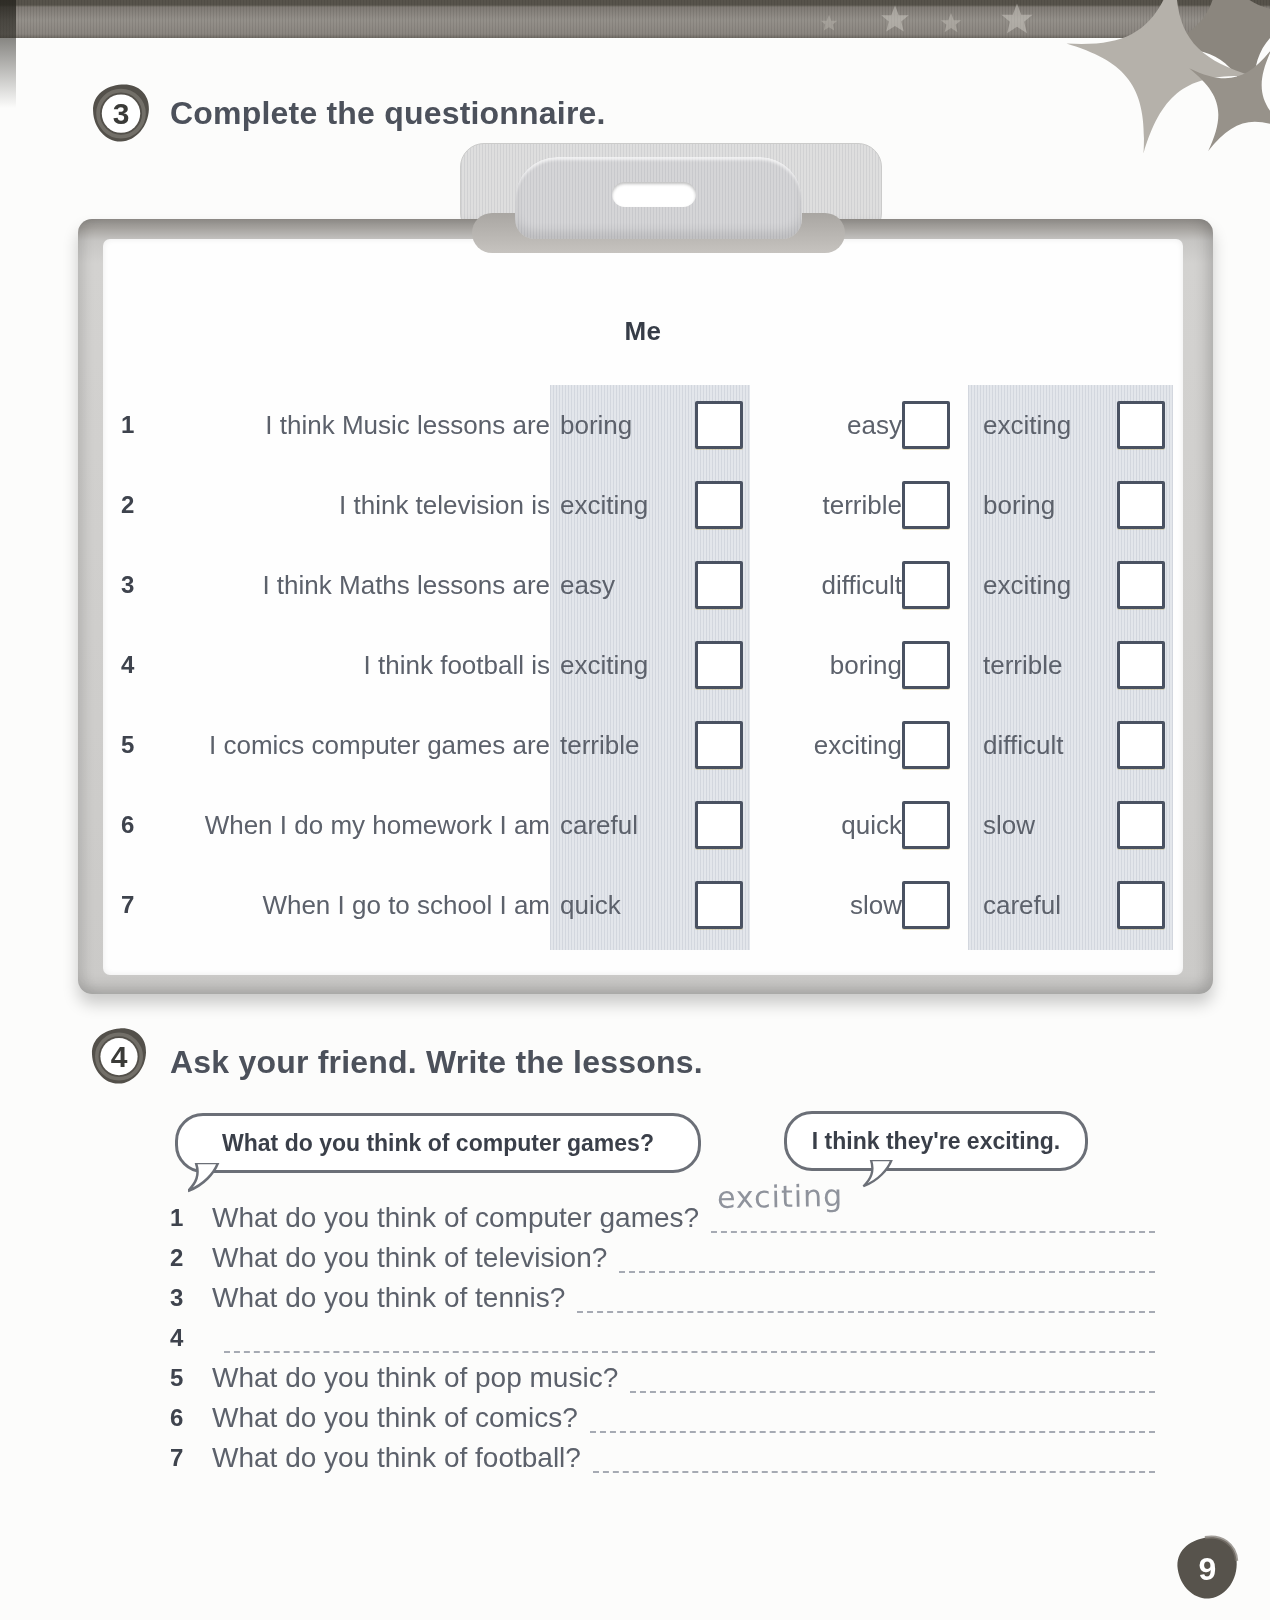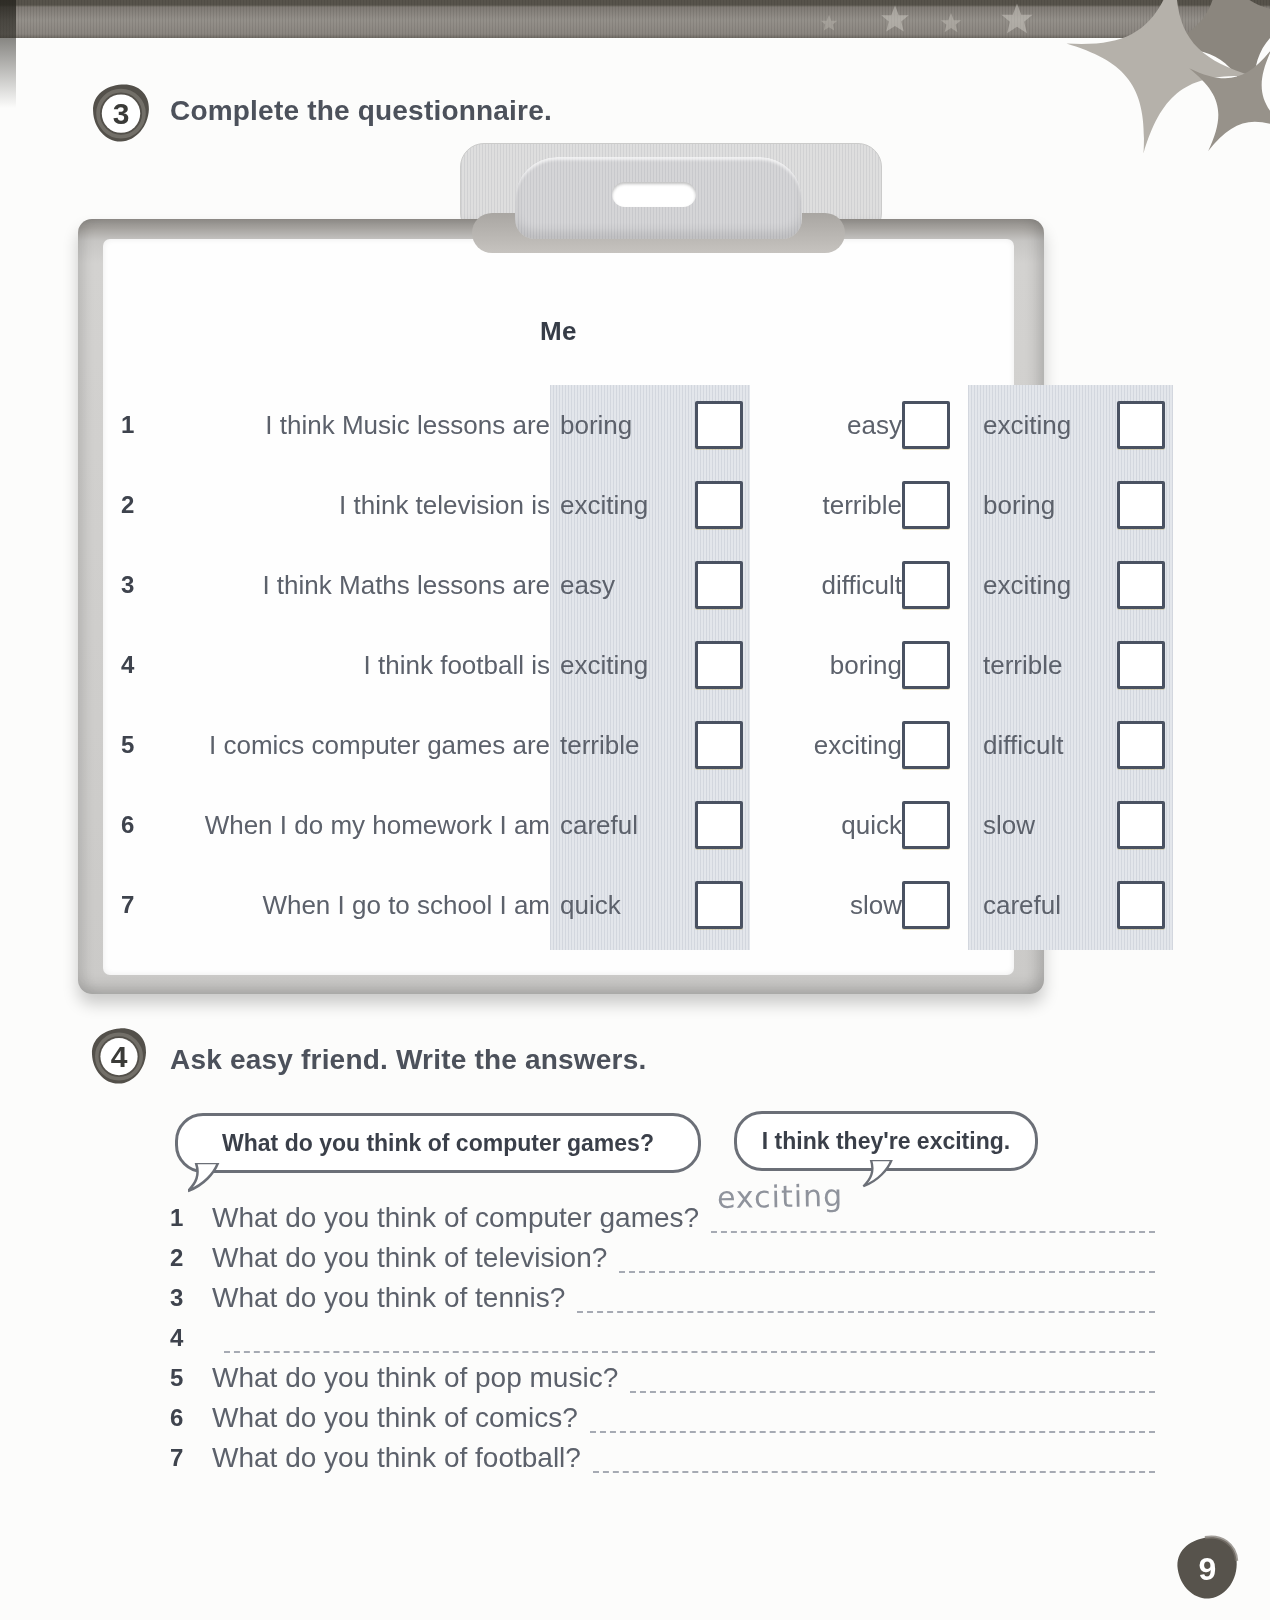--- a/index.html
+++ b/index.html
@@ -17,27 +17,27 @@
   .spine{position:absolute;left:0;top:0;width:16px;height:120px;z-index:6;
     background:linear-gradient(180deg,rgba(40,38,32,.85),rgba(40,38,32,0) 90%);}
   .corner{position:absolute;top:0;right:0;width:320px;height:180px;z-index:6;pointer-events:none;}
   .sparkle{position:absolute;}
 
   
   .badge{position:absolute;z-index:4;}
   .badge svg{position:absolute;inset:0;}
   .badge .badge-num{position:absolute;inset:0;display:flex;align-items:center;justify-content:center;
     font-size:30px;font-weight:bold;color:#3b3b38;padding-top:2px;}
-  .ex-title{position:absolute;font-size:28px;font-weight:bold;color:#4c515b;letter-spacing:.2px;}
+  .ex-title{position:absolute;font-size:32px;font-weight:bold;color:#4c515b;letter-spacing:.2px;}
 
   
   .ht{background-image:repeating-linear-gradient(90deg,rgba(90,95,110,.10) 0 1px,transparent 1px 3px);}
   .clip-tab{position:absolute;left:460px;top:143px;width:420px;height:92px;border-radius:24px;
     background-color:#dedede;border:1px solid #cbcbca;z-index:1;}
-  .board{position:absolute;left:78px;top:219px;width:966px;height:775px;border-radius:14px;z-index:2;
+  .board{position:absolute;left:78px;top:219px;width:1135px;height:775px;border-radius:14px;z-index:2;
     background:linear-gradient(180deg,#96938f 0,#a5a29e 9px,#c7c6c4 22px,#d3d2d0 45px,#cbcac8 100%);
     box-shadow:0 10px 16px rgba(0,0,0,.20), inset -9px 0 12px rgba(0,0,0,.10), inset 9px 0 10px rgba(0,0,0,.06), inset 0 -10px 12px rgba(0,0,0,.10);}
   .clip-bar{position:absolute;left:472px;top:213px;width:373px;height:40px;border-radius:20px;z-index:3;
     background:linear-gradient(180deg,#a9a6a2,#c6c3bf);}
   .clip-dome{position:absolute;left:515px;top:157px;width:287px;height:82px;border-radius:42px 42px 20px 20px;z-index:4;
     background-color:#d5d5d7;box-shadow:inset 0 -8px 10px rgba(0,0,0,.10), inset 0 3px 3px rgba(255,255,255,.7);}
   .clip-hole{position:absolute;left:97px;top:25px;width:84px;height:25px;border-radius:13px;background:#fff;
     box-shadow:inset 0 2px 3px rgba(0,0,0,.25);}
   .board-inner{position:absolute;left:25px;top:20px;right:30px;bottom:19px;background:#fefefe;border-radius:7px;
     box-shadow:inset 0 0 6px rgba(0,0,0,.08);}
@@ -255,30 +255,30 @@
   </div>
 
   <div class="badge" style="left:89px;top:1026px;width:60px;height:60px;">
     <svg viewBox="0 0 100 100" width="60" height="60">
       <path d="M51 4 C76 2 96 18 95 44 C94 72 74 95 50 96 C27 97 6 75 5 47 C4 20 26 6 51 4 Z" fill="#53504a"></path>
       <circle cx="50" cy="51" r="37" fill="none" stroke="#8d8881" stroke-width="6" opacity=".55"></circle>
       <circle cx="50" cy="51" r="31" fill="#ffffff"></circle>
     </svg>
     <span class="badge-num">4</span>
   </div>
-  <div class="ex-title" style="left:170px;top:1044px;">Ask easy friend. Write the answers.</div>
+  <div class="ex-title" style="left:170px;top:1044px;">Ask your friend. Write the lessons.</div>
 
   <div class="bubble" style="left:175px;top:1113px;width:520px;">
     <span>What do you think of computer games?</span>
   </div>
   <svg class="tail" style="left:188px;top:1163px;" width="46" height="32" viewBox="0 0 46 32">
     <path d="M8 0 C12 12 8 20 0 28 C16 22 26 10 30 0 Z" fill="#ffffff" stroke="#6b6f77" stroke-width="2.5"></path>
   </svg>
 
-  <div class="bubble" style="left:734px;top:1111px;width:298px;">
+  <div class="bubble" style="left:784px;top:1111px;width:298px;">
     <span>I think they're exciting.</span>
   </div>
   <svg class="tail" style="left:862px;top:1160px;" width="46" height="30" viewBox="0 0 46 32">
     <path d="M8 0 C12 12 8 20 0 28 C16 22 26 10 30 0 Z" fill="#ffffff" stroke="#6b6f77" stroke-width="2.5"></path>
   </svg>
 
   <div class="questions">
 
       <div class="q-line-row">
         <span class="qnum">1</span>

